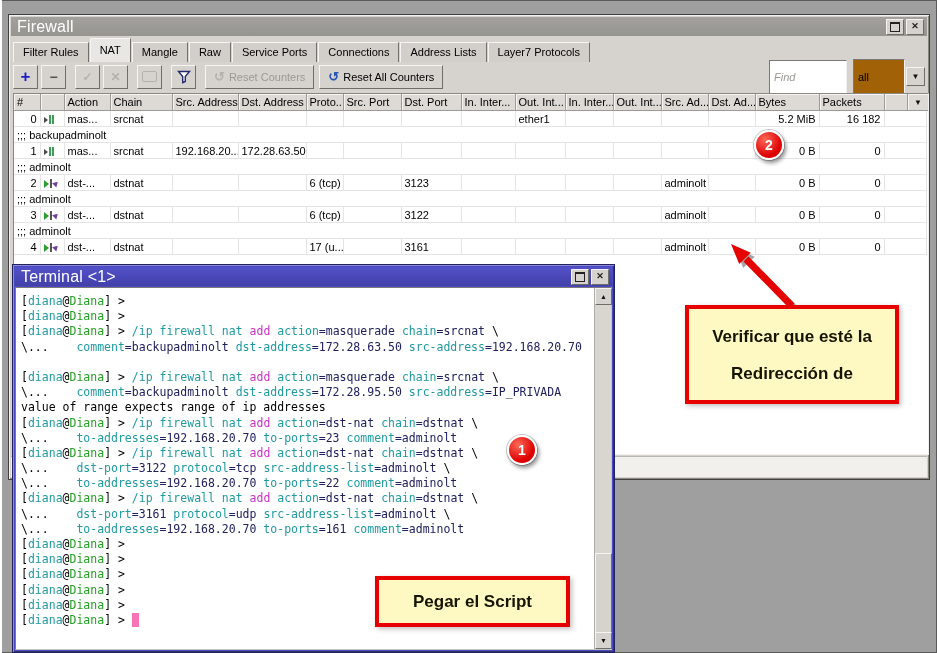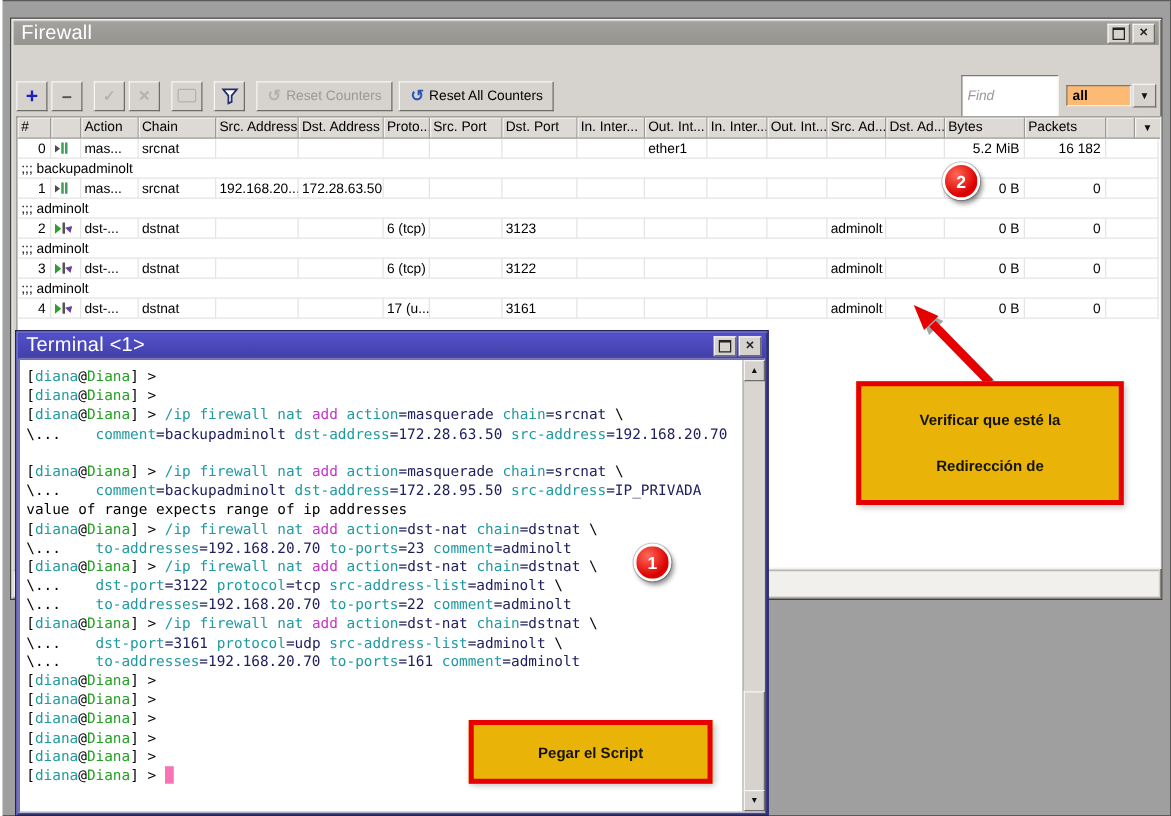--- a/index.html
+++ b/index.html
@@ -44,22 +44,22 @@
        border:1px solid;border-color:#f6f5f3 #6f6d68 #6f6d68 #f6f5f3;
        display:flex;align-items:center;gap:4px;font-size:11px;}
   .rbtn .ric{font-size:13px;font-weight:bold;line-height:1;}
   .rbtn.disabled{color:#9b9994;}
   .rbtn.disabled .ric{color:#b4b2ae;}
   .rbtn.enabled .ric{color:#2a55b4;}
   .tool-right{margin-left:auto;display:flex;align-items:center;}
   #find-input{width:78px;height:34px;border:1px solid;border-color:#7b7975 #f4f3f1 #f4f3f1 #7b7975;
        background:#fff;font:11px "Liberation Sans",sans-serif;padding:0 4px;box-sizing:border-box;margin-right:6px;}
   #find-input::placeholder{font-style:italic;color:#9a9894;}
-  .combo-box{width:52px;height:17px;border:1px solid;border-color:#7b7975 #f4f3f1 #f4f3f1 #7b7975;
-       background:#fdba74;display:flex;align-items:center;padding-left:4px;box-sizing:border-box;font-weight:bold;}
+  .combo-box{width:52px;height:35px;border:1px solid;border-color:#7b7975 #f4f3f1 #f4f3f1 #7b7975;
+       background:#a16207;display:flex;align-items:center;padding-left:4px;box-sizing:border-box;}
   .combo-btn{width:17px;height:17px;margin-left:1px;background:#d6d3ce;
        border:1px solid;border-color:#f6f5f3 #6f6d68 #6f6d68 #f6f5f3;
        display:flex;align-items:center;justify-content:center;font-size:8px;color:#111;}
   
   .table-area{position:absolute;left:4px;top:78px;width:914px;bottom:24px;background:#fff;
        border:1px solid;border-color:#8a8880 #f2f1ee #f2f1ee #8a8880;overflow:hidden;}
   table.nat{border-collapse:collapse;table-layout:fixed;width:912px;}
   table.nat th{height:16px;background:#dddad5;font-weight:normal;text-align:left;
        padding:0 3px;border-right:1px solid #9c9a96;border-bottom:1px solid #9c9a96;
        box-shadow:inset 1px 1px 0 #f6f5f3;white-space:nowrap;overflow:hidden;font-size:11px;}
@@ -102,41 +102,51 @@
   .sc-down{bottom:0;}
   .sc-thumb{position:absolute;left:0;bottom:16px;width:15px;height:78px;background:#d6d3ce;
        border:1px solid;border-color:#f6f5f3 #6f6d68 #6f6d68 #f6f5f3;}
   
   .badge{position:absolute;width:26px;height:26px;border-radius:50%;
        background:radial-gradient(circle at 35% 30%,#ff6a5a,#dc0000 65%);
        border:2px solid #fff;box-shadow:2px 3px 4px rgba(0,0,0,.45), 0 0 0 1px #c9c9c9;
        color:#fff;font-weight:bold;font-size:14px;display:flex;align-items:center;justify-content:center;}
   #badge-2{left:754px;top:130px;}
   #badge-1{left:507px;top:435px;}
-  .note{position:absolute;background:#eab308;border:4px solid #e60000;box-sizing:border-box;
+  .note{position:absolute;background:#fef9c3;border:4px solid #e60000;box-sizing:border-box;
        display:flex;flex-direction:column;align-items:center;justify-content:center;text-align:center;
-       font-weight:bold;font-size:12px;color:#141400;box-shadow:2px 2px 5px rgba(0,0,0,.25);gap:16px;}
+       font-weight:bold;font-size:17px;color:#141400;box-shadow:2px 2px 5px rgba(0,0,0,.25);gap:16px;}
   #note-redirect{left:685px;top:305px;width:214px;height:99px;line-height:21px;}
   #note-script{left:375px;top:576px;width:195px;height:51px;}
   .overlay{position:absolute;left:0;top:0;pointer-events:none;}
 </style>
 </head>
 <body>
 
 <div class="win" id="fw">
   <div class="titlebar tb-gray">
     <span class="tb-title">Firewall</span>
     <span class="tb-btn">
         <span class="sq-icon"></span>
       </span>
     <span class="tb-btn">
         <span>✕</span>
       </span>
   </div>
 
+  <div class="tabbar">
+      <div class="tab">Filter Rules</div>
+      <div class="tab active">NAT</div>
+      <div class="tab">Mangle</div>
+      <div class="tab">Raw</div>
+      <div class="tab">Service Ports</div>
+      <div class="tab">Connections</div>
+      <div class="tab">Address Lists</div>
+      <div class="tab">Layer7 Protocols</div>
+    </div>
 
   <div class="toolbar">
     <span class="tbtn">
         <span class="plus">+</span>
       </span>
     <span class="tbtn">
         <span class="minus">−</span>
       </span>
     <span class="gap"></span>
     <span class="tbtn">

